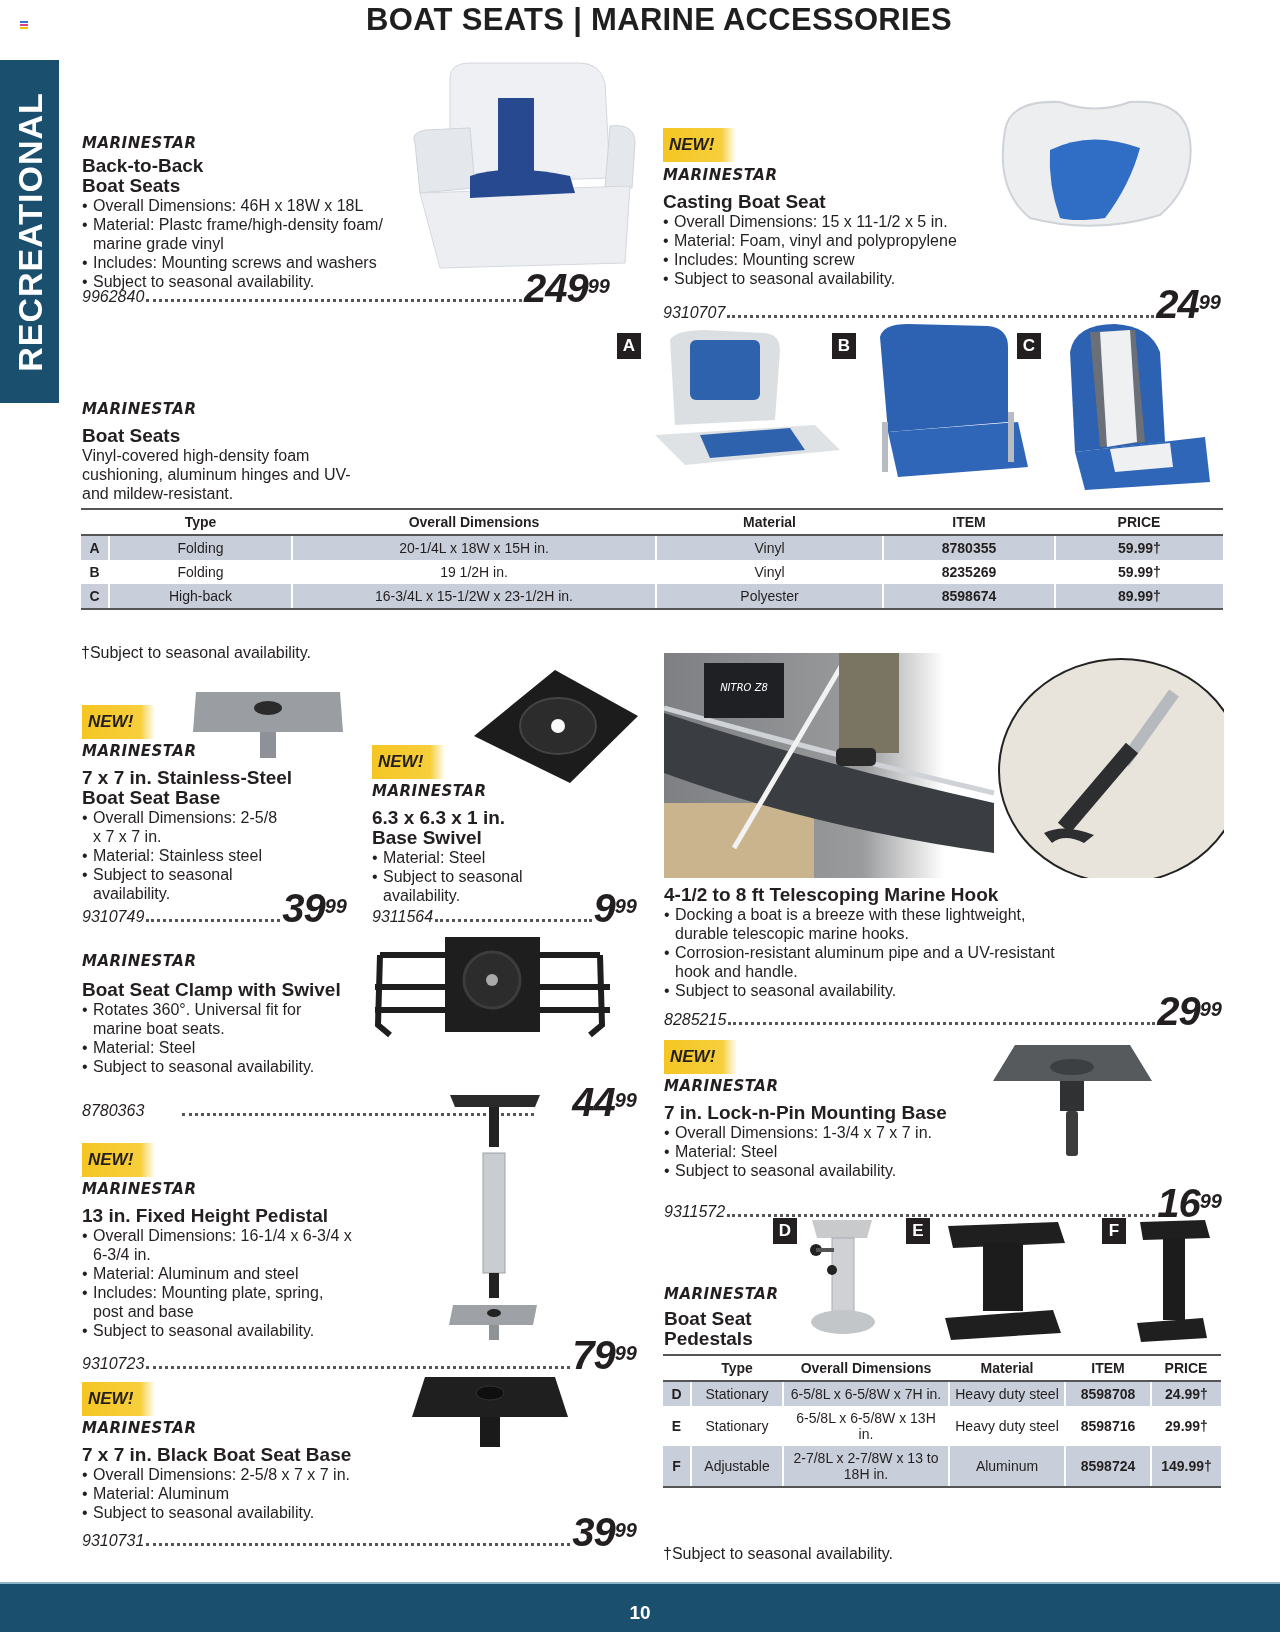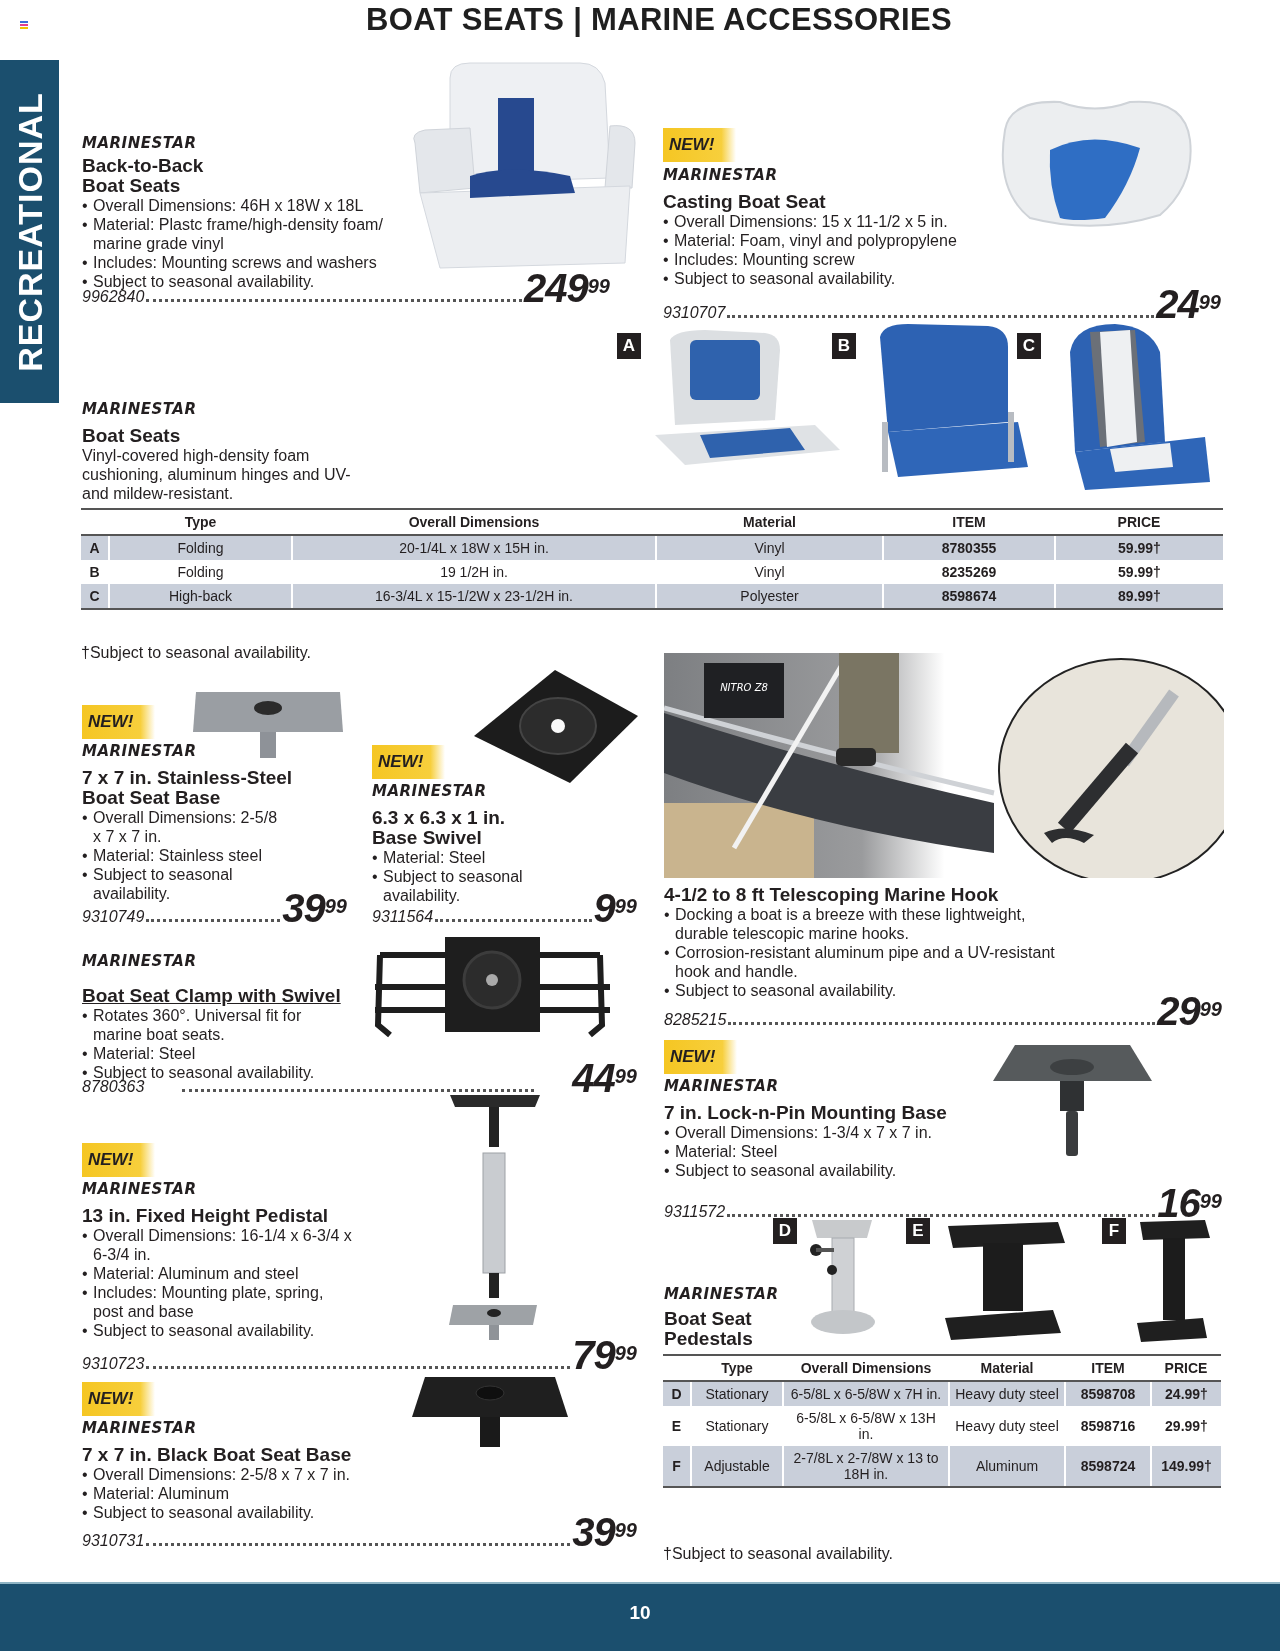--- a/index.html
+++ b/index.html
@@ -31,21 +31,21 @@
 
   table.spec { border-collapse: collapse; font-size: 14px; color: #231f20; }
   table.spec th { font-weight: 700; text-align: center; padding: 4px 4px; border-top: 2px solid #555; border-bottom: 2px solid #555; }
   table.spec td { text-align: center; padding: 4px 4px; border-left: 2px solid #ffffff; }
   table.spec td:first-child { border-left: none; font-weight: 700; }
   table.spec tr.shaded td { background: #c9cfda; }
   table.spec tr:last-child td { border-bottom: 2px solid #555; }
   table.spec td.bold { font-weight: 700; }
   .footnote { font-size: 16px; }
 
-  .footer { left: 0; top: 1582px; width: 1280px; height: 69px; background: #1b4f6e; border-top: 2px solid #8fb4c4; padding-left: 16px; }
+  .footer { left: 0; top: 1582px; width: 1280px; height: 50px; background: #1b4f6e; border-top: 2px solid #8fb4c4; padding-left: 16px; }
   .footer-num { position: absolute; left: 0; width: 100%; top: 18px; text-align: center; color: #ffffff; font-size: 19px; font-weight: 700; }
 </style>
 </head>
 <body>
 
 <div class="abs corner-mark">
   <span style="background:#3b6fd6"></span>
     <span style="background:#e04090"></span>
     <span style="background:#f2c200"></span>
 </div>
@@ -266,28 +266,28 @@
   </ul>
 </div>
 <div class="abs sku-line" style="left:664px; top:993px; width:558px;">
   <span>8285215</span>
   <span class="dots"></span>
   <span class="price"><span>29</span><sup>99</sup></span>
 </div>
 
 <div class="abs" style="left:82px; top:952px; width:560px;">
   <span class="brand">MARINESTAR</span>
-  <div class="prod-title" style="margin-top:16px;text-decoration:underline;">Boat Seat Clamp with Swivel</div>
+  <div class="prod-title" style="margin-top:10px;">Boat Seat Clamp with Swivel</div>
   <ul class="bullets" style="width:260px;">
     <li>Rotates 360°. Universal fit for marine boat seats.</li>
     <li>Material: Steel</li>
     <li>Subject to seasonal availability.</li>
   </ul>
 </div>
-<div class="abs sku-line" style="left:82px; top:1060px; width:555px;gap:36px;">
+<div class="abs sku-line" style="left:82px; top:1084px; width:555px;gap:36px;">
   <span>8780363</span>
   <span class="dots"></span>
   <span class="price"><span>44</span><sup>99</sup></span>
 </div>
 <div class="abs" style="left:370px; top:935px; width:245px; height:110px;">
   <svg width="245" height="110" viewBox="0 0 245 110">
     <path d="M10 20 L230 20 M10 20 L8 90 L20 100 M230 20 L232 90 L220 100 M5 75 L240 75 M5 52 L240 52" stroke="#1e1e1e" stroke-width="6" fill="none"></path>
     <rect x="75" y="2" width="95" height="95" fill="#1e1e1e"></rect>
     <circle cx="122" cy="45" r="28" fill="#2c2c2c" stroke="#3c3c3c" stroke-width="3"></circle>
     <circle cx="122" cy="45" r="6" fill="#aaa"></circle>

